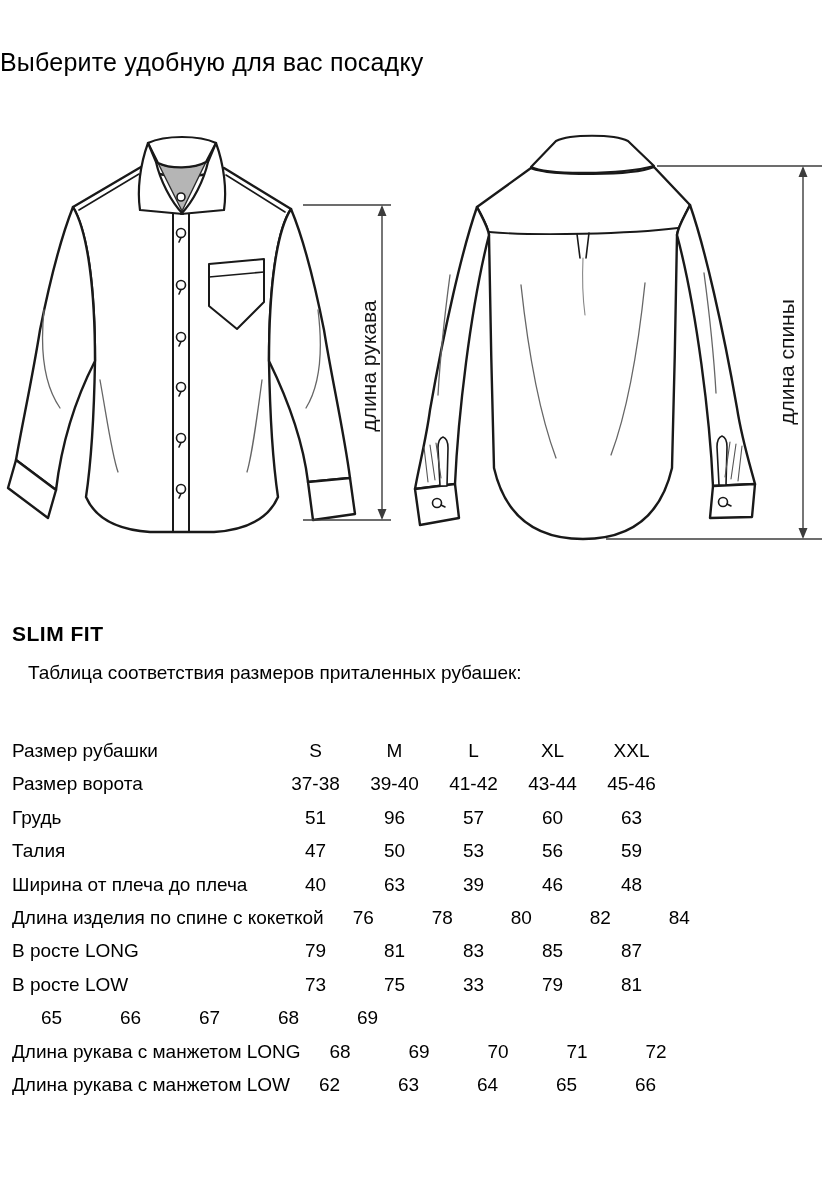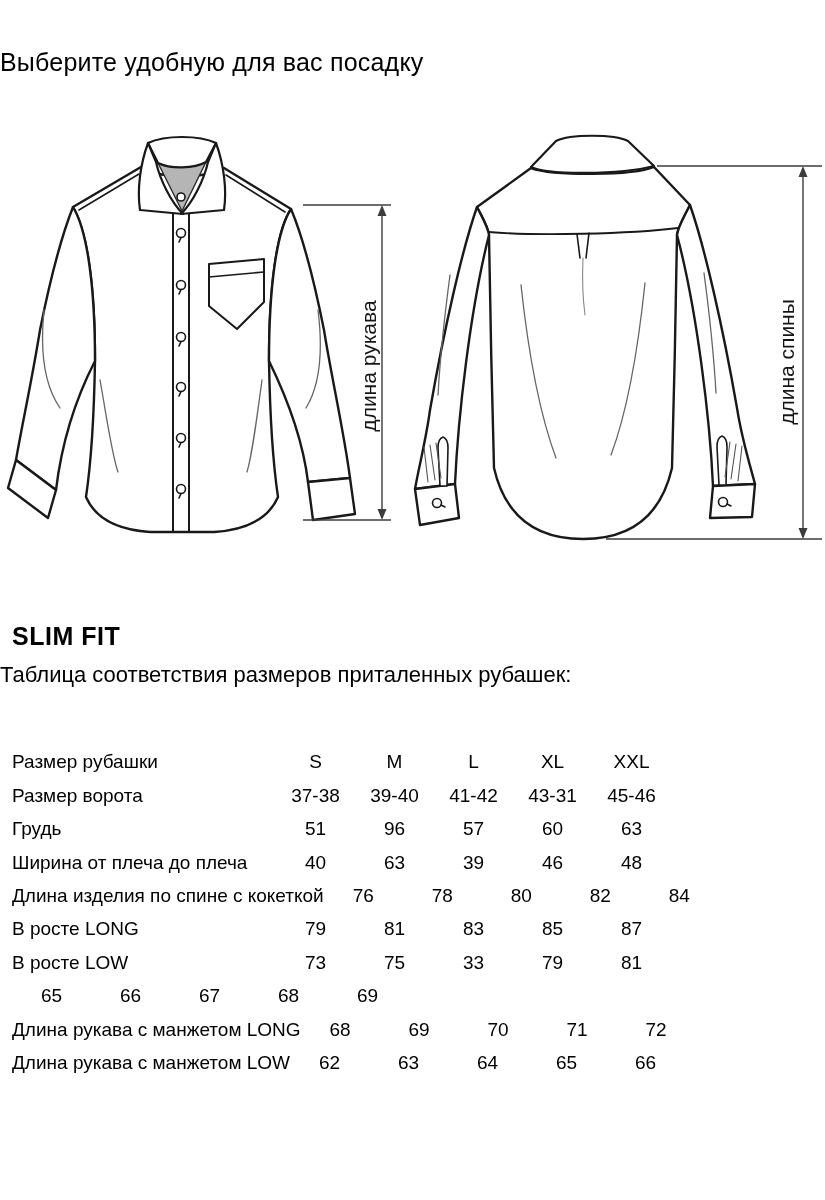--- a/index.html
+++ b/index.html
@@ -5,24 +5,24 @@
   html,body{margin:0;padding:0;background:#fff;}
   .canvas{position:relative;width:825px;height:1200px;background:#fff;overflow:hidden;
           font-family:"Liberation Sans",sans-serif;color:#000;}
   .title{position:absolute;left:0;right:0;top:48px;margin:0;
          font-size:25px;font-weight:400;letter-spacing:.2px;}
   .figure{position:absolute;left:0;top:0;width:825px;height:580px;}
   .measure-label{position:absolute;transform:rotate(-90deg);font-size:21px;color:#151515;
                  white-space:nowrap;width:150px;height:26px;line-height:26px;text-align:center;}
   .measure-label.front{left:294px;top:353px;}
   .measure-label.back{left:712px;top:349px;}
-  .fit-heading{position:absolute;left:12px;top:622px;font-size:25px;font-weight:700;letter-spacing:.5px;}
-  .fit-subtitle{position:absolute;left:0;top:662px;font-size:22px;text-align:center;}
+  .fit-heading{position:absolute;left:12px;top:622px;font-size:21px;font-weight:700;letter-spacing:.5px;}
+  .fit-subtitle{position:absolute;left:28px;top:662px;font-size:19px;text-align:center;}
   .size-table{position:absolute;left:12px;top:740px;width:680px;font-size:19px;}
-  .trow{height:33.4px;display:flex;align-items:flex-end;}
+  .trow{height:33.4px;display:flex;align-items:flex-start;}
   .tlabel{flex:0 0 264px;white-space:nowrap;}
   .tval{flex:0 0 79px;text-align:center;}
 </style>
 </head>
 <body>
 
 <div class="canvas">
 
   <h1 class="title">Выберите удобную для вас посадку</h1>
 
@@ -141,32 +141,40 @@
         <span class="tval">M</span>
         <span class="tval">L</span>
         <span class="tval">XL</span>
         <span class="tval">XXL</span>
       </div>
       <div class="trow">
         <span class="tlabel">Размер ворота</span>
         <span class="tval">37-38</span>
         <span class="tval">39-40</span>
         <span class="tval">41-42</span>
-        <span class="tval">43-31</span>
+        <span class="tval">43-44</span>
         <span class="tval">45-46</span>
       </div>
       <div class="trow">
         <span class="tlabel">Грудь</span>
         <span class="tval">51</span>
         <span class="tval">96</span>
         <span class="tval">57</span>
         <span class="tval">60</span>
         <span class="tval">63</span>
       </div>
       <div class="trow">
+        <span class="tlabel">Талия</span>
+        <span class="tval">47</span>
+        <span class="tval">50</span>
+        <span class="tval">53</span>
+        <span class="tval">56</span>
+        <span class="tval">59</span>
+      </div>
+      <div class="trow">
         <span class="tlabel">Ширина от плеча до плеча</span>
         <span class="tval">40</span>
         <span class="tval">63</span>
         <span class="tval">39</span>
         <span class="tval">46</span>
         <span class="tval">48</span>
       </div>
       <div class="trow">
         <span class="tlabel">Длина изделия по спине с кокеткой</span>
         <span class="tval">76</span>

